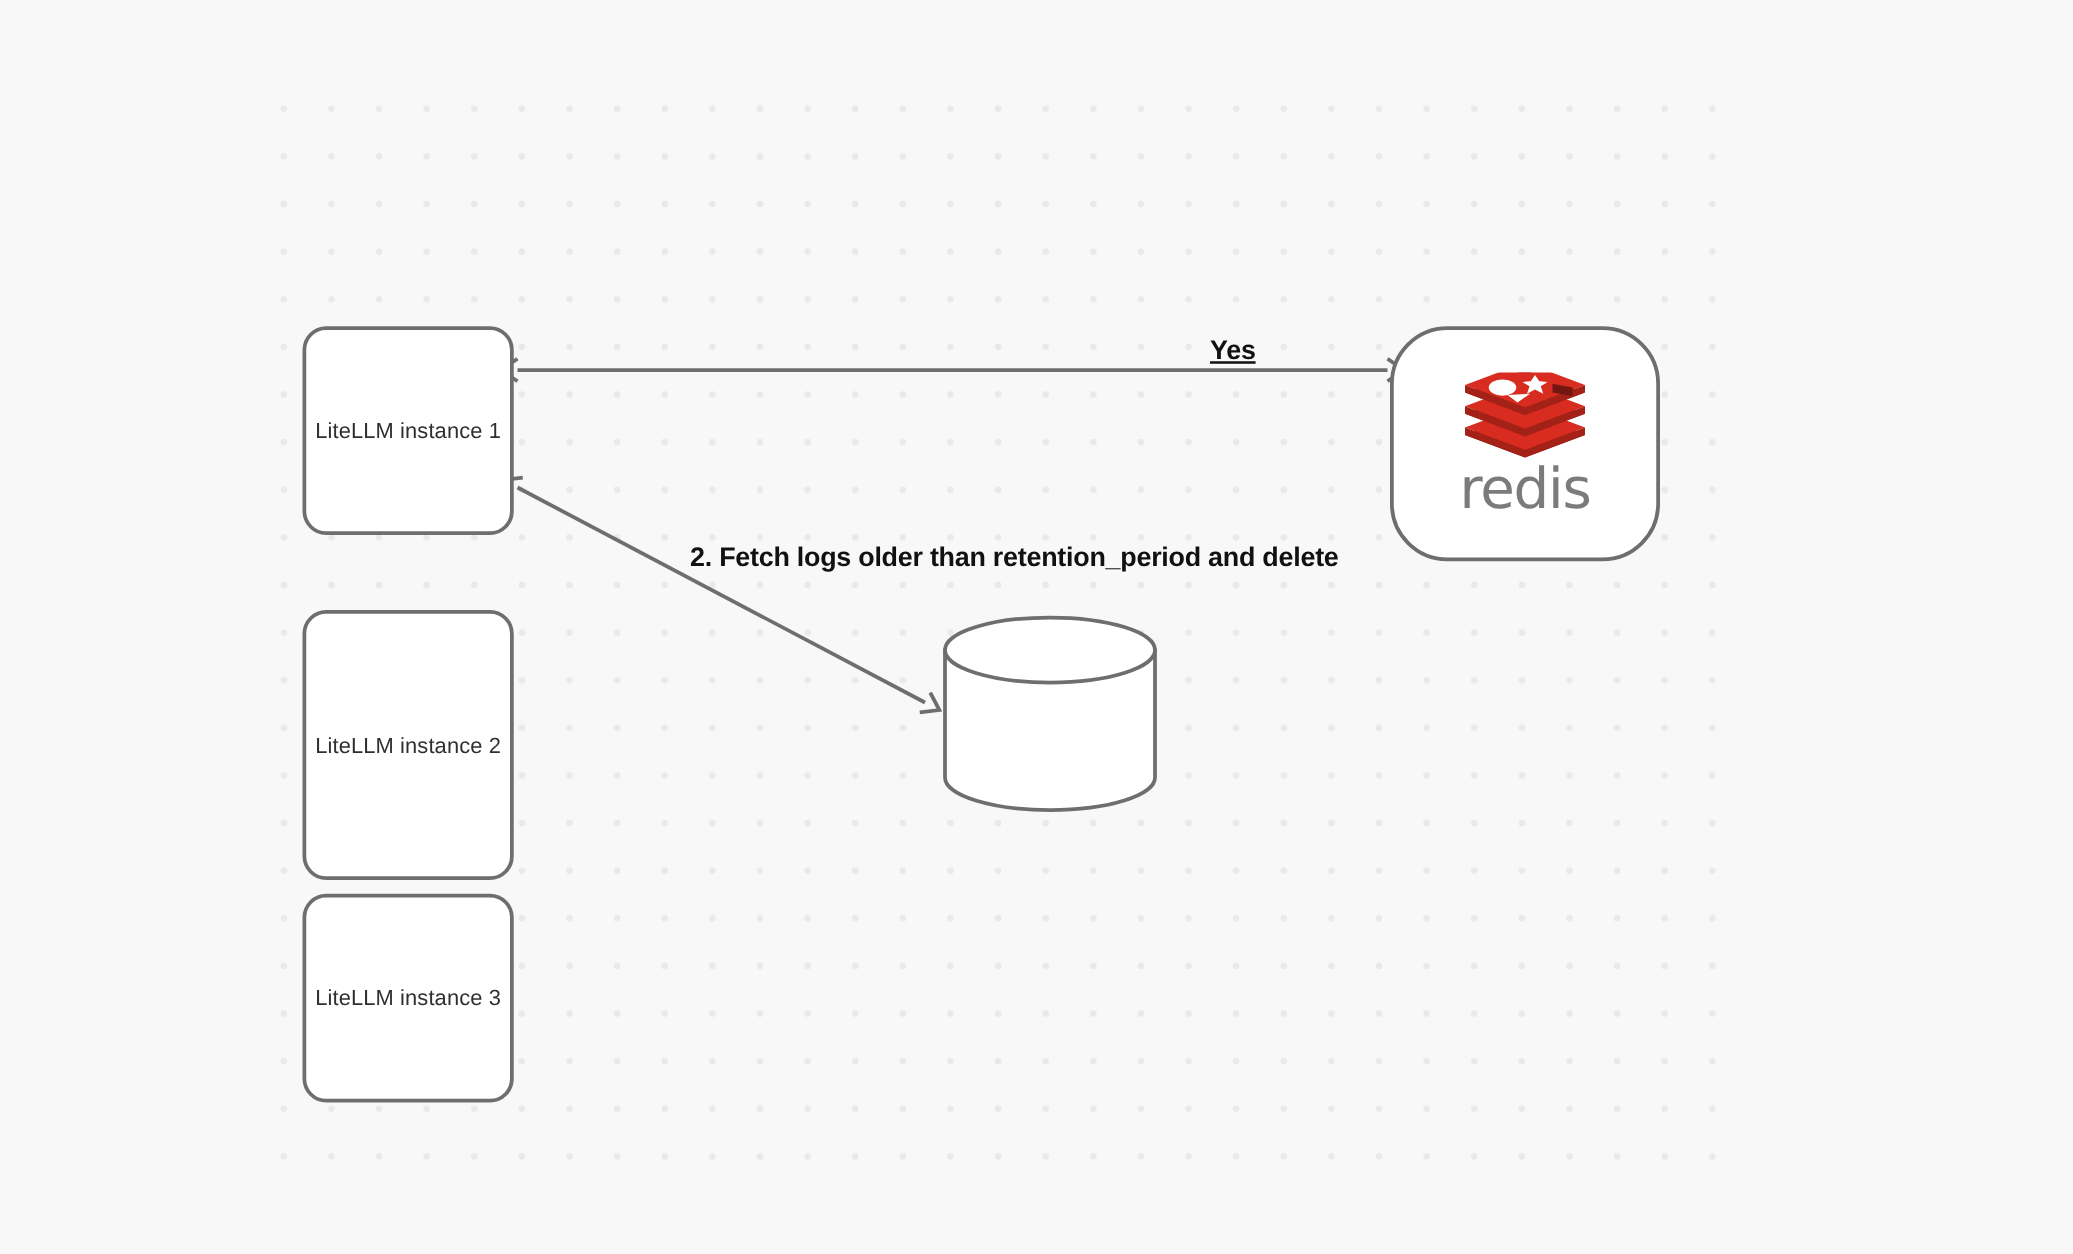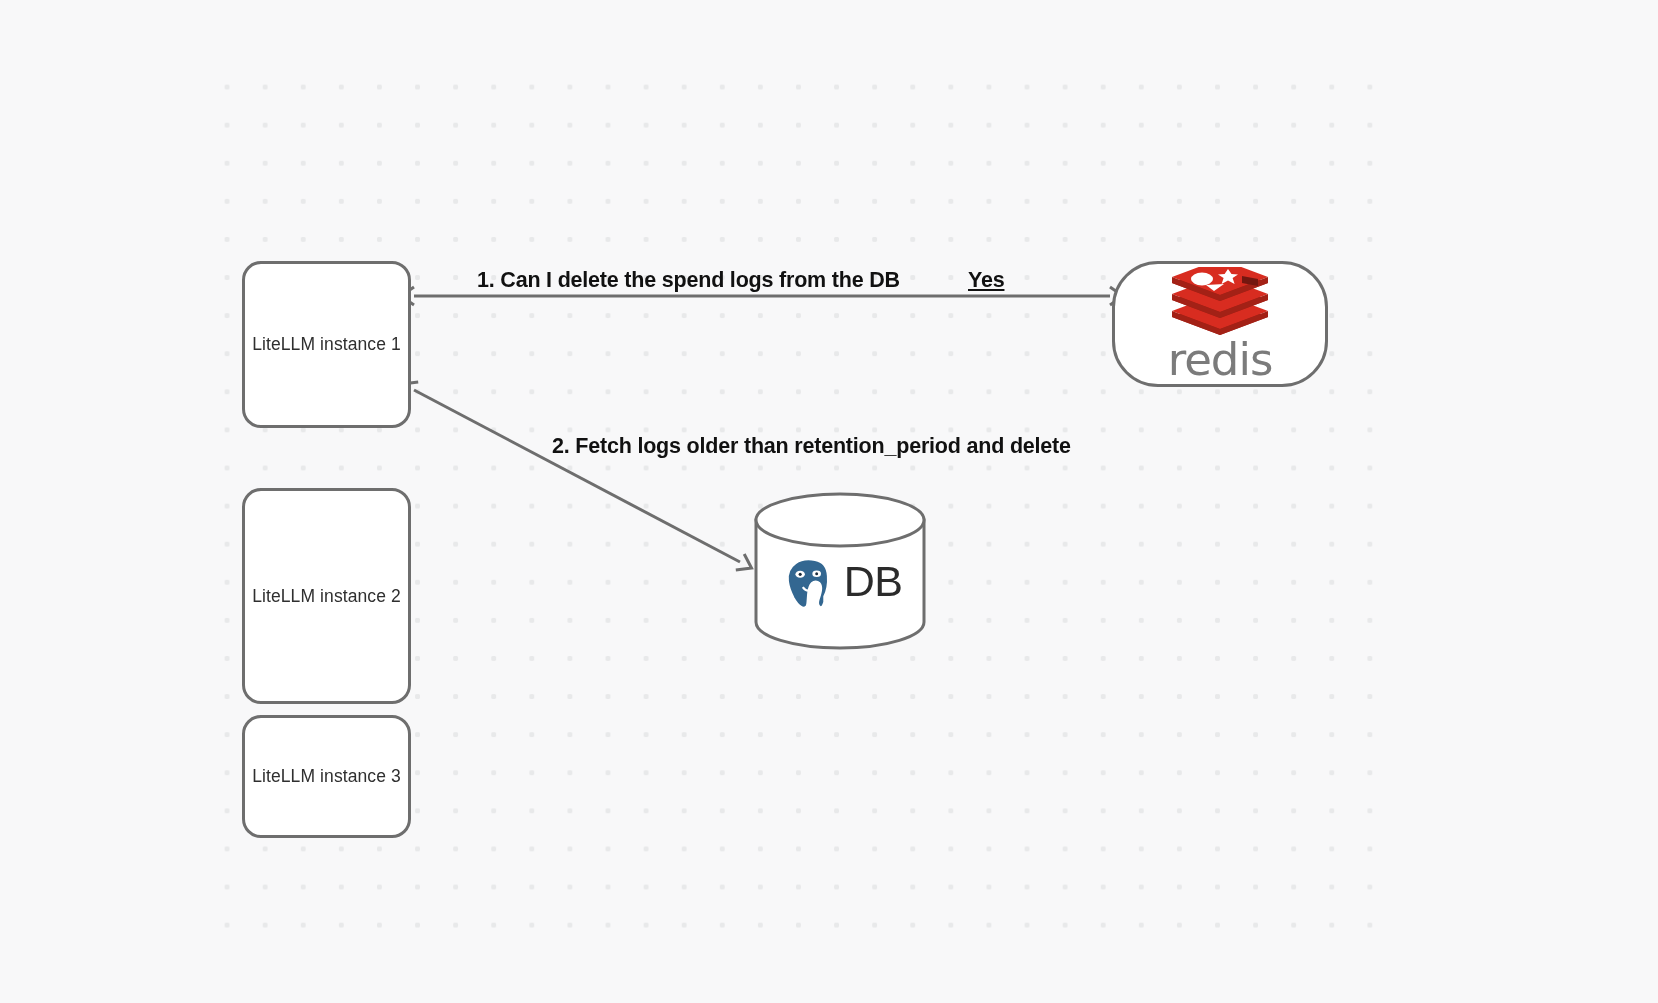--- a/index.html
+++ b/index.html
@@ -58,29 +58,29 @@
   .node-label {
     font-size: 17.5px;
     color: #2f2f2f;
     font-family: "Liberation Sans", sans-serif;
     letter-spacing: .1px;
     white-space: nowrap;
   }
 
   #node-litellm-1 { left: 242px; top: 261px; width: 169px; height: 167px; }
   #node-litellm-2 { left: 242px; top: 488px; width: 169px; height: 216px; }
-  #node-litellm-3 { left: 242px; top: 715px; width: 169px; height: 123px; }
+  #node-litellm-3 { left: 242px; top: 715px; width: 169px; height: 167px; }
 
   
   #node-redis {
     position: absolute;
     left: 1112px;
     top: 261px;
     width: 216px;
-    height: 126px;
+    height: 188px;
     background: #ffffff;
     border: 3px solid #6e6e6e;
     border-radius: 46px;
     display: flex;
     flex-direction: column;
     align-items: center;
     justify-content: center;
     gap: 2px;
   }
   .redis-mark {
@@ -211,52 +211,20 @@
       </svg>
     </div>
     <div class="redis-wordmark">redis</div>
   </div>
 
   <div id="node-db">
     <svg class="db-inner" viewBox="0 0 174 158" width="174" height="158">
       <path d="M3,28 L3,130 A84,26 0 0 0 171,130 L171,28 Z" fill="#ffffff" stroke="#6e6e6e" stroke-width="3"></path>
       <ellipse cx="87" cy="28" rx="84" ry="26" fill="#ffffff" stroke="#6e6e6e" stroke-width="3"></ellipse>
     </svg>
-    <div class="db-logo-row">
-      <svg class="pg-elephant" viewBox="0 0 64 64">
-        <g stroke="#ffffff" stroke-width="6.5" stroke-linejoin="round" stroke-linecap="round" fill="none">
-          <path d="M45,47 C48,41 49,34 48.5,27 C48,19 44,13 36,11.5
-                   C29,10.2 22,11 17,14.5 C11,18.6 8.5,25 9.5,32.5
-                   C10.3,38.6 12.6,44 15,48.5"></path>
-          <path d="M21,50 C20,54 20.5,57 23,57.5 C25.5,58 26.5,55.5 26.5,52.5"></path>
-          <path d="M39,50.5 C40.5,54.5 39.5,57.5 37,57.5"></path>
-          <path d="M30,27 C30,33 30,39 28.5,44"></path>
-        </g>
-        <g fill="#336791" stroke="#ffffff" stroke-width="2.2" stroke-linejoin="round">
-          <path d="M45,47 C48,41 49,34 48.5,27 C48,19 44,13 36,11.5
-                   C29,10.2 22,11 17,14.5 C11,18.6 8.5,25 9.5,32.5
-                   C10.3,38.6 12.6,44 15,48.5 C17,52 19,55 22,57
-                   C25,59 28,58 28.5,54.5 C29,51 29,47 29.5,43
-                   C30,39 31,36 33,34 C35,32 38,32 40,34
-                   C41.6,35.6 42,38 41.6,41 C41.2,44 40.2,47 39.2,50
-                   C38.4,53 38.6,56 40.6,57.2 C42.6,58.4 44,56 45,52.5 Z"></path>
-        </g>
-        <g fill="#ffffff">
-          <ellipse cx="21.5" cy="25.5" rx="4.6" ry="3.4"></ellipse>
-          <ellipse cx="37.5" cy="25" rx="4.2" ry="3.2"></ellipse>
-        </g>
-        <g fill="#1b2b3a">
-          <ellipse cx="21.5" cy="25.5" rx="1.5" ry="1.6"></ellipse>
-          <ellipse cx="37.5" cy="25" rx="1.4" ry="1.5"></ellipse>
-        </g>
-        <path d="M24,38 C26,41 29,42 32,41" fill="none" stroke="#ffffff" stroke-width="2"></path>
-      </svg>
-      <span class="db-text">DB</span>
-    </div>
-  </div>
-
-  <div class="edge-label" id="label-step-1">1.  Can I delete the spend logs from the DB</div>
+  </div>
+
 
   <div class="edge-label" id="label-step-1-yes">Yes</div>
 
   <div class="edge-label" id="label-step-2">2.  Fetch logs older than retention_period and delete</div>
 
 </div>
 
 </body></html>

